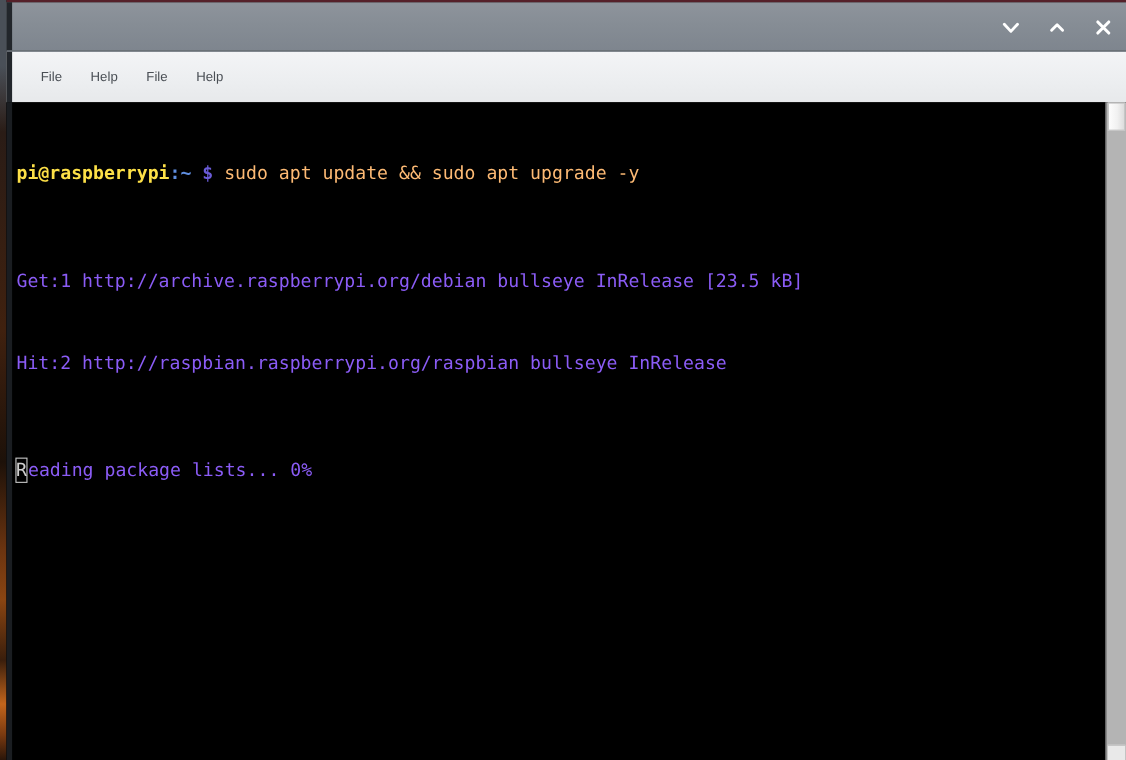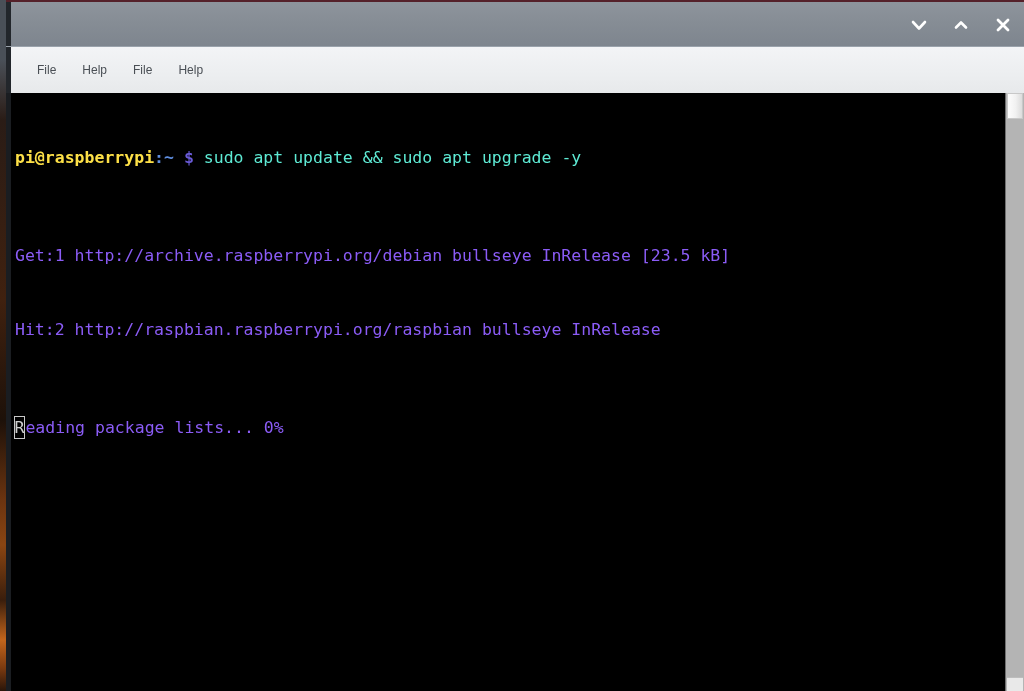--- a/index.html
+++ b/index.html
@@ -139,21 +139,21 @@
     color: #d4d4d4;
     white-space: pre;
     overflow: hidden;
     letter-spacing: 0px;
   }
   .line { white-space: pre; }
 
   .c-user  { color: #fde047; font-weight: bold; }
   .c-path  { color: #5f8ee0; font-weight: bold; }
   .c-dollar{ color: #6a5bd8; font-weight: bold; }
-  .c-plain { color: #5eead4; }
+  .c-plain { color: #fdba74; }
   .c-out   { color: #8b5cf6; }
 
   .cursor-box {
     display: inline-block;
     border: 1.5px solid #c8c8c8;
     background: transparent;
     color: #cfcfcf;
     margin-left: -1.5px;
     padding: 0 0px;
     line-height: 21px;

